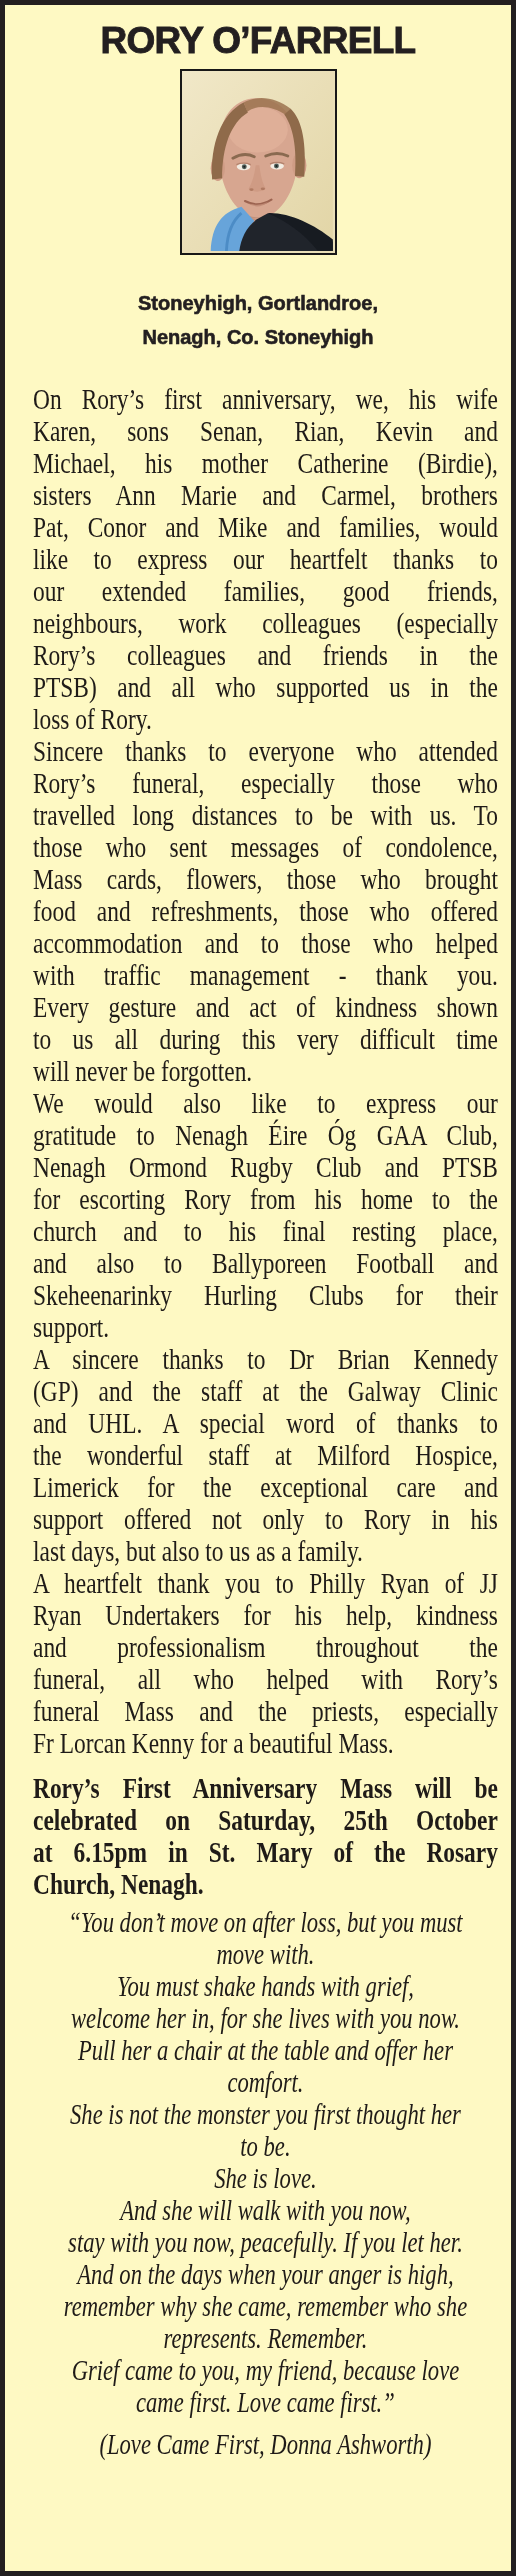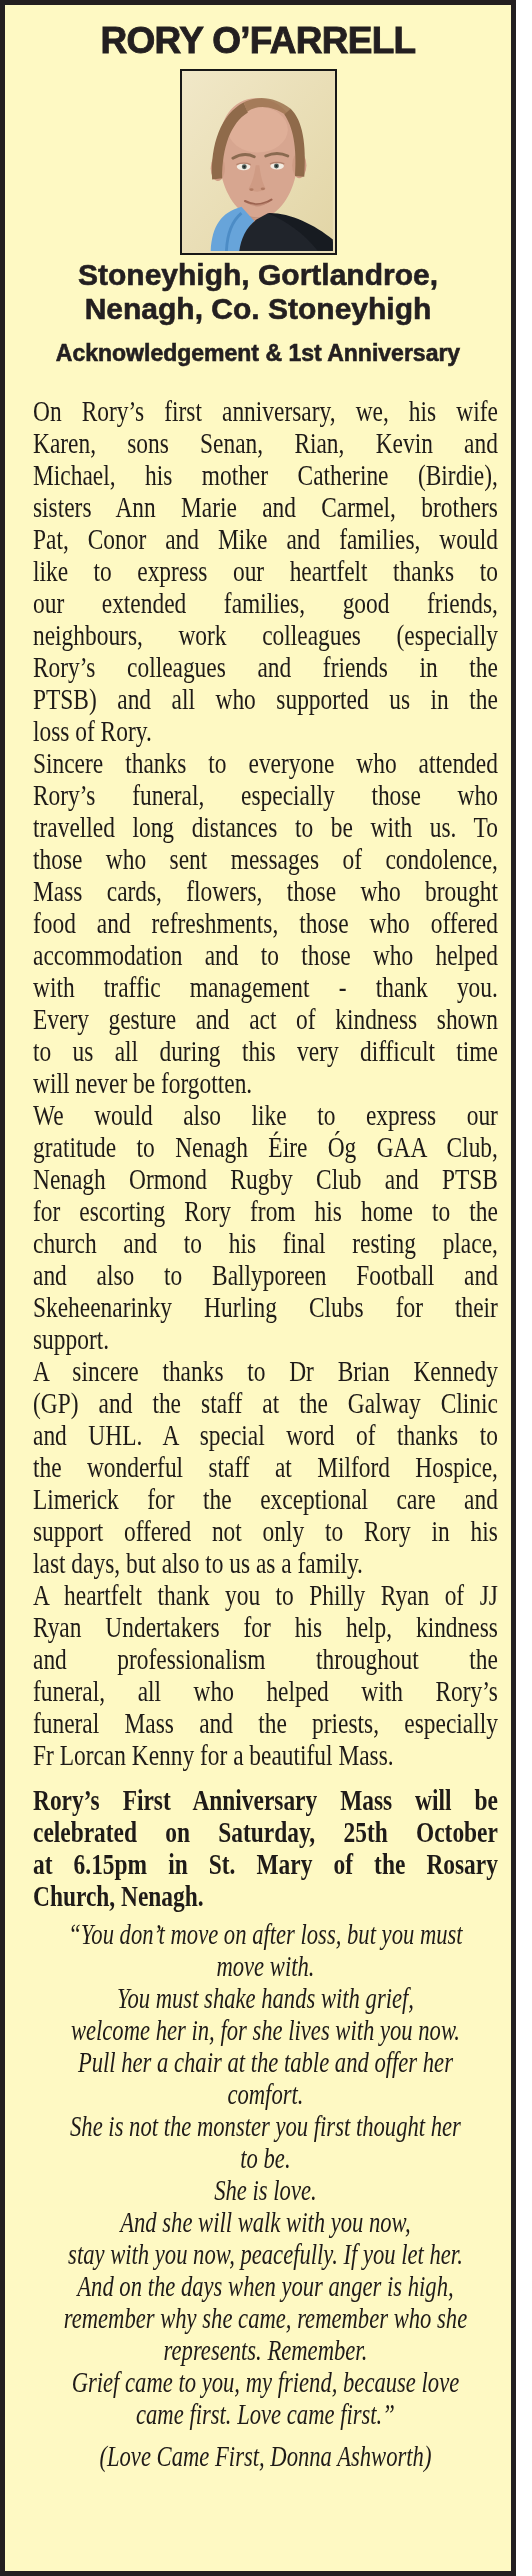--- a/index.html
+++ b/index.html
@@ -29,23 +29,23 @@
 
   .photo-frame {
     width:157px; height:186px;
     border:2.9px solid #181818;
     margin:10px auto 0;
     background:#eadfb8;
   }
   .photo-frame svg { display:block; }
 
   .address {
-    margin-top:3px;
+    margin-top:31px;
     font-weight:bold;
-    font-size:30px;
+    font-size:20px;
     line-height:34px;
     -webkit-text-stroke:0.6px #231f20;
     letter-spacing:0;
   }
 
   .ack {
     margin-top:14.3px;
     text-align:center;
     font-weight:bold;
     font-size:23px;
@@ -135,21 +135,20 @@
       <path d="M80,252 C82,235 90,218 104,208 L120,199 C155,202 186,219 211,239 L211,252 Z" fill="#20242b"></path>
       <path d="M120,199 C150,198 185,215 211,236 L211,252 L190,252 C170,226 145,210 120,199 Z" fill="#171b21"></path>
     </svg>
   </div>
 
   <div class="address">
       <div class="cline">Stoneyhigh, Gortlandroe,</div>
       <div class="cline">Nenagh, Co. Stoneyhigh</div>
     </div>
 
-  <div class="ack">Acknowledgement &amp; 1st Anniversary</div>
 
   <div class="serif-block">
 
     <div class="para">
         <div class="jline">On Rory’s first anniversary, we, his wife</div>
         <div class="jline">Karen, sons Senan, Rian, Kevin and</div>
         <div class="jline">Michael, his mother Catherine (Birdie),</div>
         <div class="jline">sisters Ann Marie and Carmel, brothers</div>
         <div class="jline">Pat, Conor and Mike and families, would</div>
         <div class="jline">like to express our heartfelt thanks to</div>

